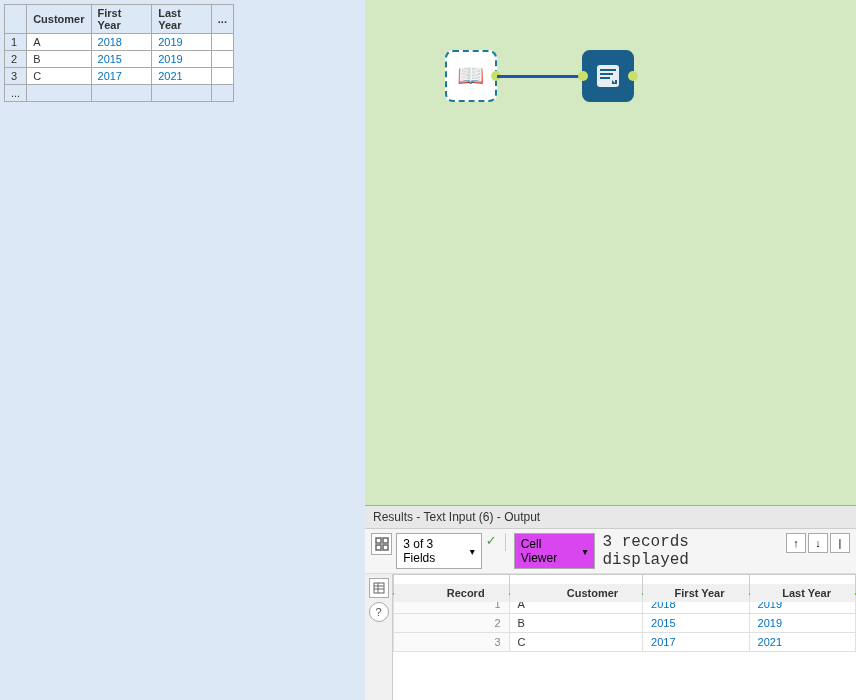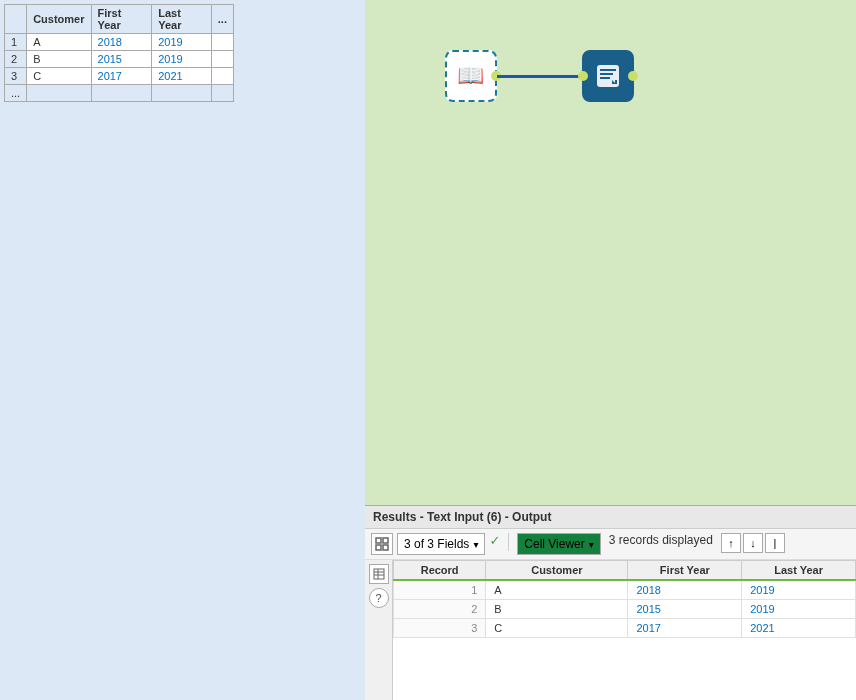--- a/index.html
+++ b/index.html
@@ -136,21 +136,21 @@
       display: flex;
       flex-direction: column;
     }
 
     .results-header {
       background: #e8e8e8;
       padding: 4px 8px;
       font-size: 12px;
       color: #333;
       border-bottom: 1px solid #ccc;
-      font-weight: bold;
+      font-weight: normal;
     }
 
     .results-toolbar {
       display: flex;
       padding: 4px 6px;
       gap: 4px;
       border-bottom: 1px solid #ddd;
       background: #f5f5f5;
     }
 
@@ -186,31 +186,32 @@
       width: 1px;
       height: 18px;
       background: #ccc;
       margin: 0 4px;
     }
 
     .cell-viewer-dropdown {
       display: flex;
       align-items: center;
       gap: 2px;
-      background: #15803d;
+      background: #d946ef;
       border: 1px solid #aaa;
       padding: 2px 6px;
       cursor: pointer;
       font-size: 12px;
     }
 
     .records-count {
-      font-size: 12px;
+      font-size: 16px;
       color: #333;
       margin-left: 4px;
+      font-family: Liberation Mono, monospace;
     }
 
     .nav-buttons {
       display: flex;
       gap: 2px;
       margin-left: 4px;
     }
 
     .nav-btn {
       width: 20px;
@@ -261,26 +262,26 @@
 
     .results-table {
       border-collapse: collapse;
       font-size: 11px;
       width: 100%;
     }
 
     .results-table th {
       background: #f0f0f0;
       border: 1px solid #ccc;
-      padding: 3px 13px;
-      text-align: center;
+      padding: 3px 24px;
+      text-align: right;
       font-weight: bold;
       color: #333;
       position: sticky;
-      top: 0;
+      top: 9px;
     }
 
     .results-table td {
       border: 1px solid #e0e0e0;
       padding: 3px 8px;
       color: #333;
     }
 
     .results-table td.record-num {
       color: #888;

